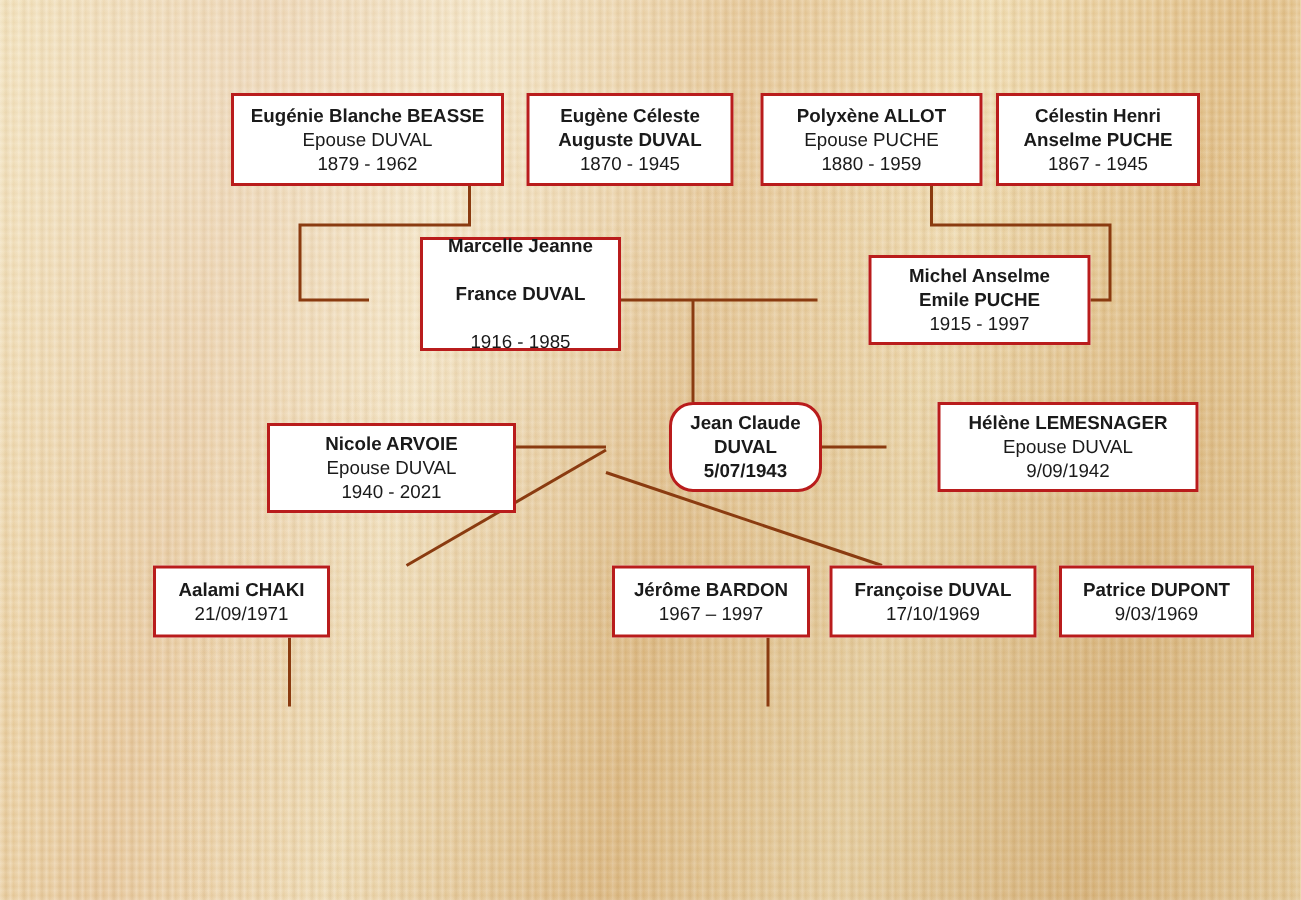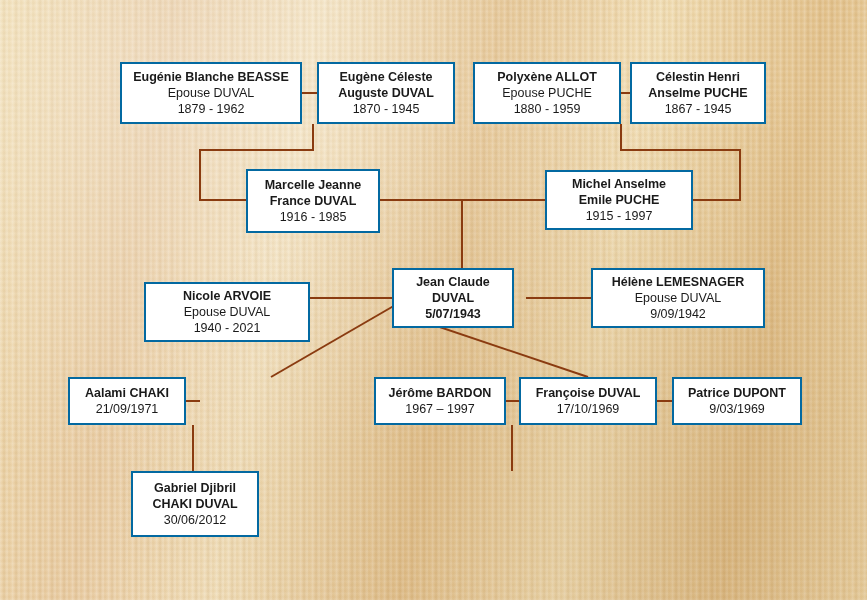--- a/index.html
+++ b/index.html
@@ -56,30 +56,31 @@
   #svg-lines {
     position: absolute;
     left: 0; top: 0;
     width: 867px;
     height: 600px;
   }
   .node {
     position: absolute;
     box-sizing: border-box;
     background: #ffffff;
-    border: 2px solid #0369a1;
+    border: 2px solid #b91c1c;
     text-align: center;
     color: #1a1a1a;
     display: flex;
     flex-direction: column;
     justify-content: center;
     align-items: center;
     line-height: 1.28;
     font-size: 12.5px;
     padding: 13px 4px;
+    margin-left: 34px;
   }
   .node .ln {
     display: block;
     white-space: nowrap;
   }
   .node .b { font-weight: bold; }
   .node .n { font-weight: normal; }
 </style>
 </head>
 <body>
@@ -133,39 +134,39 @@
     <span class="ln n">Epouse PUCHE</span>
     <span class="ln n">1880 - 1959</span>
   </div>
 
   <div class="node" style="left:630px; top:62px; width:136px; height:62px;">
     <span class="ln b">Célestin Henri</span>
     <span class="ln b">Anselme PUCHE</span>
     <span class="ln n">1867 - 1945</span>
   </div>
 
-  <div class="node" style="left:246px; top:169px; width:134px; height:64px;">
+  <div class="node" style="left:246px; top:158px; width:134px; height:76px;gap:16px;">
     <span class="ln b">Marcelle Jeanne</span>
     <span class="ln b">France DUVAL</span>
     <span class="ln n">1916 - 1985</span>
   </div>
 
   <div class="node" style="left:545px; top:170px; width:148px; height:60px;">
     <span class="ln b">Michel Anselme</span>
     <span class="ln b">Emile PUCHE</span>
     <span class="ln n">1915 - 1997</span>
   </div>
 
   <div class="node" style="left:144px; top:282px; width:166px; height:60px;">
     <span class="ln b">Nicole ARVOIE</span>
     <span class="ln n">Epouse DUVAL</span>
     <span class="ln n">1940 - 2021</span>
   </div>
 
-  <div class="node" style="left:392px; top:268px; width:122px; height:60px;">
+  <div class="node" style="left:412px; top:268px; width:102px; height:60px;border-radius:16px;">
     <span class="ln b">Jean Claude</span>
     <span class="ln b">DUVAL</span>
     <span class="ln b">5/07/1943</span>
   </div>
 
   <div class="node" style="left:591px; top:268px; width:174px; height:60px;">
     <span class="ln b">Hélène LEMESNAGER</span>
     <span class="ln n">Epouse DUVAL</span>
     <span class="ln n">9/09/1942</span>
   </div>
@@ -184,19 +185,14 @@
   <div class="node" style="left:519px; top:377px; width:138px; height:48px;">
     <span class="ln b">Françoise DUVAL</span>
     <span class="ln n">17/10/1969</span>
   </div>
 
   <div class="node" style="left:672px; top:377px; width:130px; height:48px;">
     <span class="ln b">Patrice DUPONT</span>
     <span class="ln n">9/03/1969</span>
   </div>
 
-  <div class="node" style="left:131px; top:471px; width:128px; height:66px;">
-    <span class="ln b">Gabriel Djibril</span>
-    <span class="ln b">CHAKI DUVAL</span>
-    <span class="ln n">30/06/2012</span>
-  </div>
 
 </div>
 
 </body></html>

